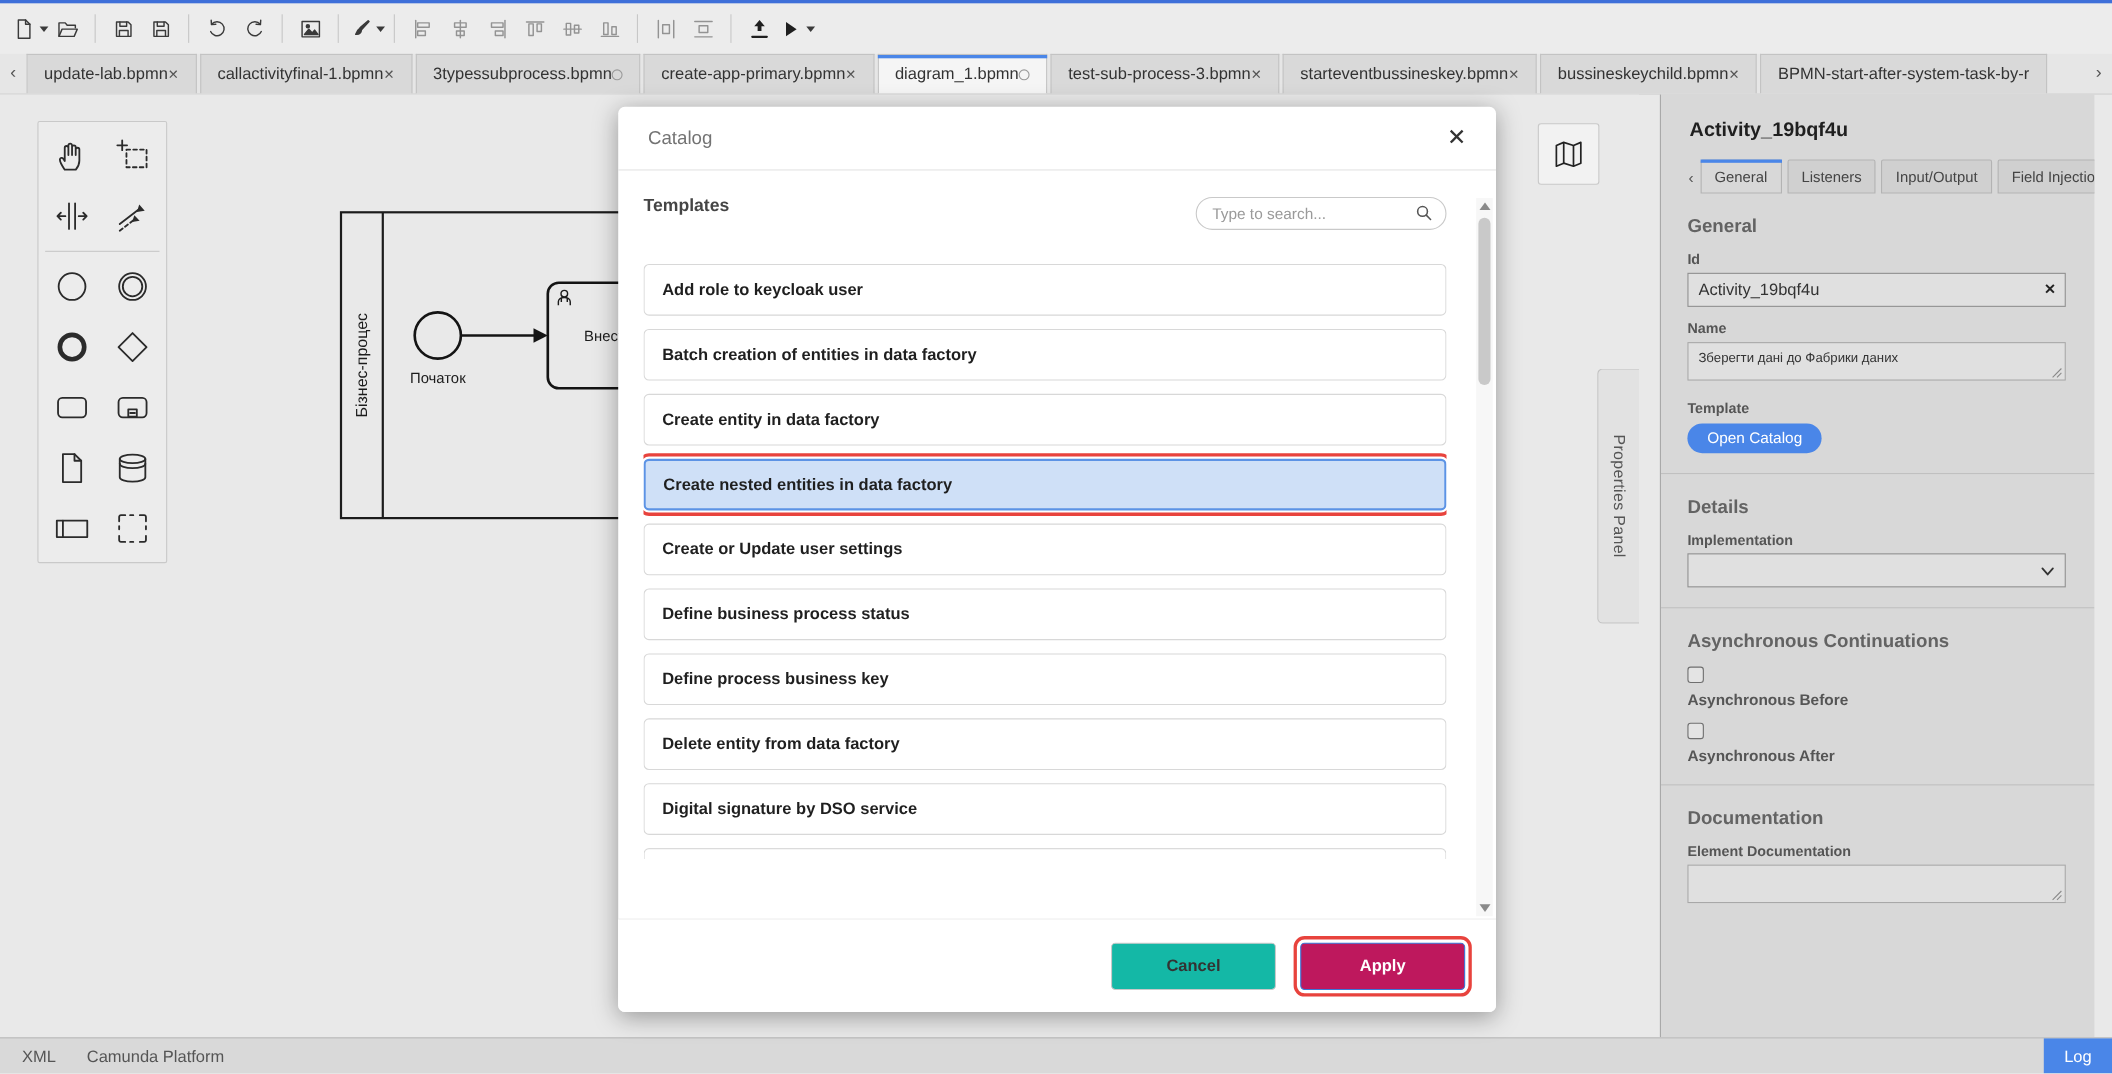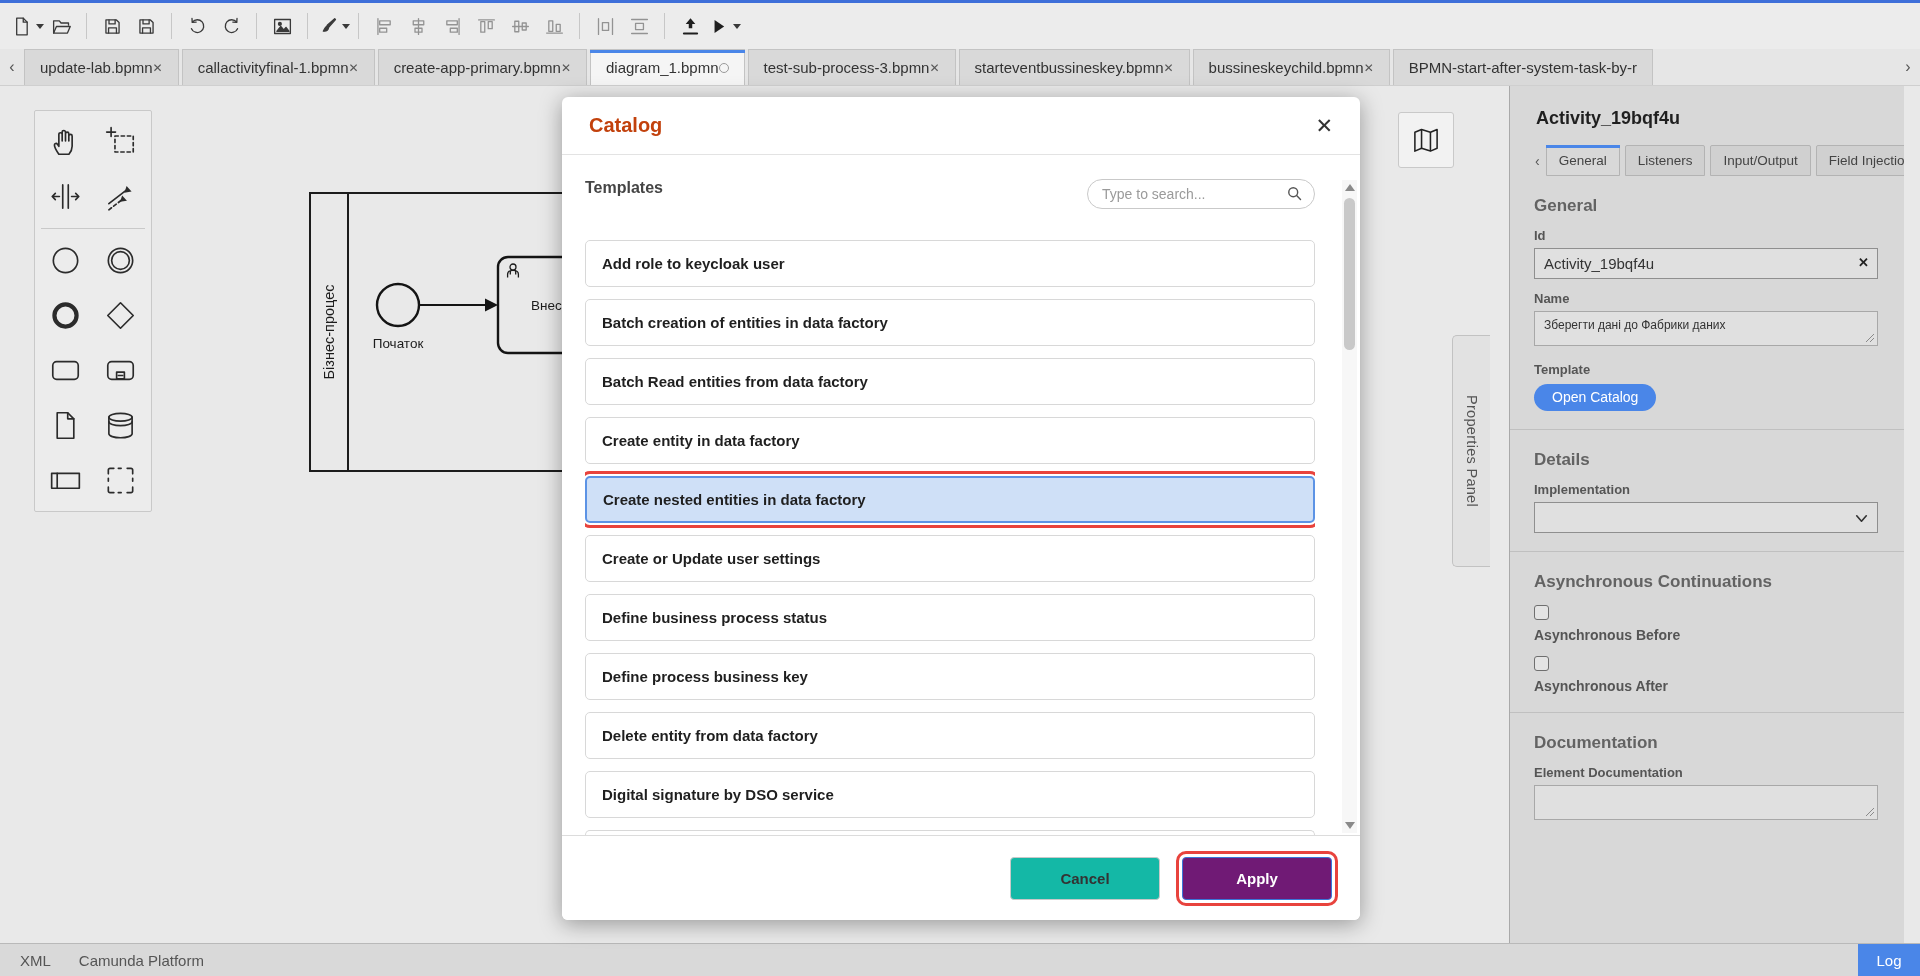--- a/index.html
+++ b/index.html
@@ -66,41 +66,41 @@
   .props-divider { height:1px; background:#c0c0c0; margin:18px -26px 0 -24px; }
   .select { position:relative; height:31px; background:#e0e0e0; border:1px solid #8f8f8f; }
   .select svg { position:absolute; right:8px; top:8px; width:15px; height:15px; stroke:#333; fill:none; stroke-width:2.4; stroke-linecap:round; stroke-linejoin:round; }
   .checkbox-row { display:flex; align-items:flex-start; gap:7px; margin:13px 0;flex-direction:column; }
   .checkbox { width:15px; height:15px; border:1px solid #6f6f6f; border-radius:3px; background:#e4e4e4; flex:none; }
   .checkbox-label { font-size:14px; font-weight:bold; color:#555; }
 
   
   .modal { position:absolute; left:562px; top:97px; width:798px; height:823px; background:#fff; border-radius:6px; box-shadow:0 4px 22px rgba(0,0,0,.35); z-index:20; }
   .modal-header { height:58px; border-bottom:1px solid #e3e3e3; display:flex; align-items:center; justify-content:space-between; padding:0 27px; }
-  .modal-title { font-size:20px; font-weight:bold; color:#c2410c; }
+  .modal-title { font-size:17px; font-weight:normal; color:#737373; }
   .modal-close { font-size:21px; color:#333; line-height:1; }
   .modal-body-head { position:absolute; top:82px; left:23px; right:45px; height:42px; display:flex; align-items:flex-start; justify-content:space-between; }
   .templates-label { font-size:16px; font-weight:bold; color:#454545; }
   .search { width:228px; height:30px; border:1px solid #c9c9c9; border-radius:15px; display:flex; align-items:center; padding:0 11px 0 14px; background:#fff; }
   .search input { border:none; outline:none; flex:1; font-size:14px; color:#333; background:transparent; min-width:0; font-family:"Liberation Sans",sans-serif; }
   .search input::placeholder { color:#9a9a9a; }
   .search svg { width:16px; height:16px; stroke:#555; fill:none; stroke-width:1.6; stroke-linecap:round; flex:none; }
   .template-list { position:absolute; top:143px; left:23px; right:45px; bottom:85px; overflow:hidden; display:flex; flex-direction:column; gap:12px; }
   .catalog-item { flex:none; height:47px; border:1px solid #d8d8d8; border-radius:5px; background:#fff; display:flex; align-items:center; padding:0 16px; font-size:15px; font-weight:bold; color:#1f1f1f; }
   .catalog-item.selected { background:#cfe0f7; border:2px solid #5c93e5; outline:3px solid #e8433d; outline-offset:2px; }
   .catalog-item.partial { height:10px; border-bottom:none; border-radius:5px 5px 0 0; }
   .modal-scrollbar { position:absolute; top:83px; right:3px; width:15px; bottom:87px; background:#f7f7f7; }
   .sb-up, .sb-down { position:absolute; left:3px; width:0; height:0; border-left:5px solid transparent; border-right:5px solid transparent; }
   .sb-up { top:4px; border-bottom:7px solid #8a8a8a; }
   .sb-down { bottom:4px; border-top:7px solid #8a8a8a; }
   .sb-thumb { position:absolute; top:18px; left:2px; width:11px; height:152px; background:#c9c9c9; border-radius:6px; }
   .modal-footer { position:absolute; left:0; right:0; bottom:0; height:85px; border-top:1px solid #dcdcdc; background:#fff; border-radius:0 0 6px 6px; display:flex; align-items:center; justify-content:flex-end; gap:22px; padding:0 28px; }
   .btn { width:150px; height:43px; border-radius:4px; display:flex; align-items:center; justify-content:center; font-size:15px; font-weight:bold; }
   .btn-cancel { background:#14b8a6; border:1px solid #c9c9c9; color:#333; }
-  .btn-apply { background:#701a75; border:1px solid #3a76d8; color:#fff; outline:3px solid #e8433d; outline-offset:3px; }
+  .btn-apply { background:#be185d; border:1px solid #3a76d8; color:#fff; outline:3px solid #e8433d; outline-offset:3px; }
 
   
   .statusbar { position:absolute; left:0; right:0; bottom:0; height:33px; background:#d9d9d9; border-top:1px solid #b9b9b9; display:flex; align-items:center; padding-left:20px; gap:28px; }
   .sb-item { font-size:15px; color:#555; }
   .log-btn { position:absolute; right:0; top:0; height:100%; width:62px; background:#4a86e8; color:#fff; font-size:15px; display:flex; align-items:center; justify-content:center; }
 </style>
 </head>
 <body>
 
 <div class="app">
@@ -238,20 +238,24 @@
   <div class="tabbar">
     <div class="tab-scroll">‹</div>
     <div class="tabs">
         <div class="tab">
           <span class="tab-label">update-lab.bpmn</span>
           <span class="tab-close">✕</span>
         </div>
         <div class="tab">
           <span class="tab-label">callactivityfinal-1.bpmn</span>
           <span class="tab-close">✕</span>
+        </div>
+        <div class="tab">
+          <span class="tab-label">3typessubprocess.bpmn</span>
+          <span class="tab-dirty"></span>
         </div>
         <div class="tab">
           <span class="tab-label">create-app-primary.bpmn</span>
           <span class="tab-close">✕</span>
         </div>
         <div class="tab active">
           <span class="tab-label">diagram_1.bpmn</span>
           <span class="tab-dirty"></span>
         </div>
         <div class="tab">
@@ -488,23 +492,20 @@
       </div>
     </div>
     <div class="template-list">
         <div class="catalog-item">
           <span>Add role to keycloak user</span>
         </div>
         <div class="catalog-item">
           <span>Batch creation of entities in data factory</span>
         </div>
         <div class="catalog-item">
-          <span>Batch Read entities from data factory</span>
-        </div>
-        <div class="catalog-item">
           <span>Create entity in data factory</span>
         </div>
         <div class="catalog-item selected">
           <span>Create nested entities in data factory</span>
         </div>
         <div class="catalog-item">
           <span>Create or Update user settings</span>
         </div>
         <div class="catalog-item">
           <span>Define business process status</span>

